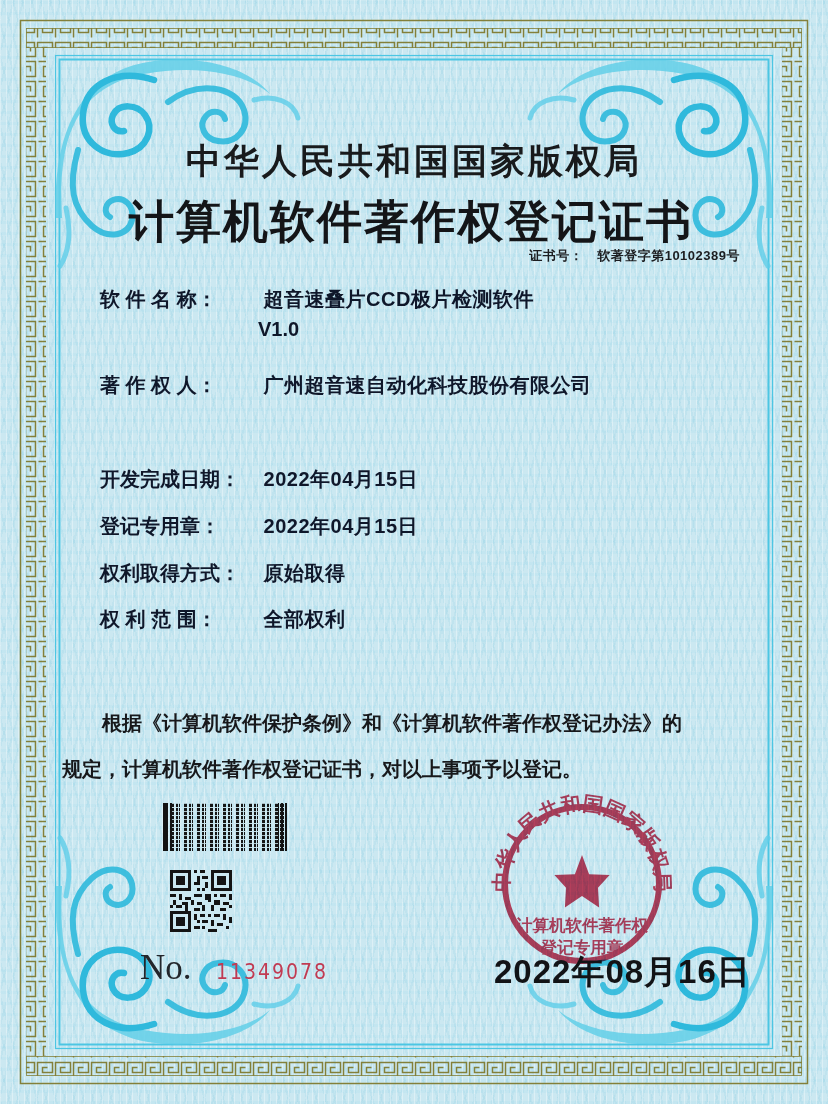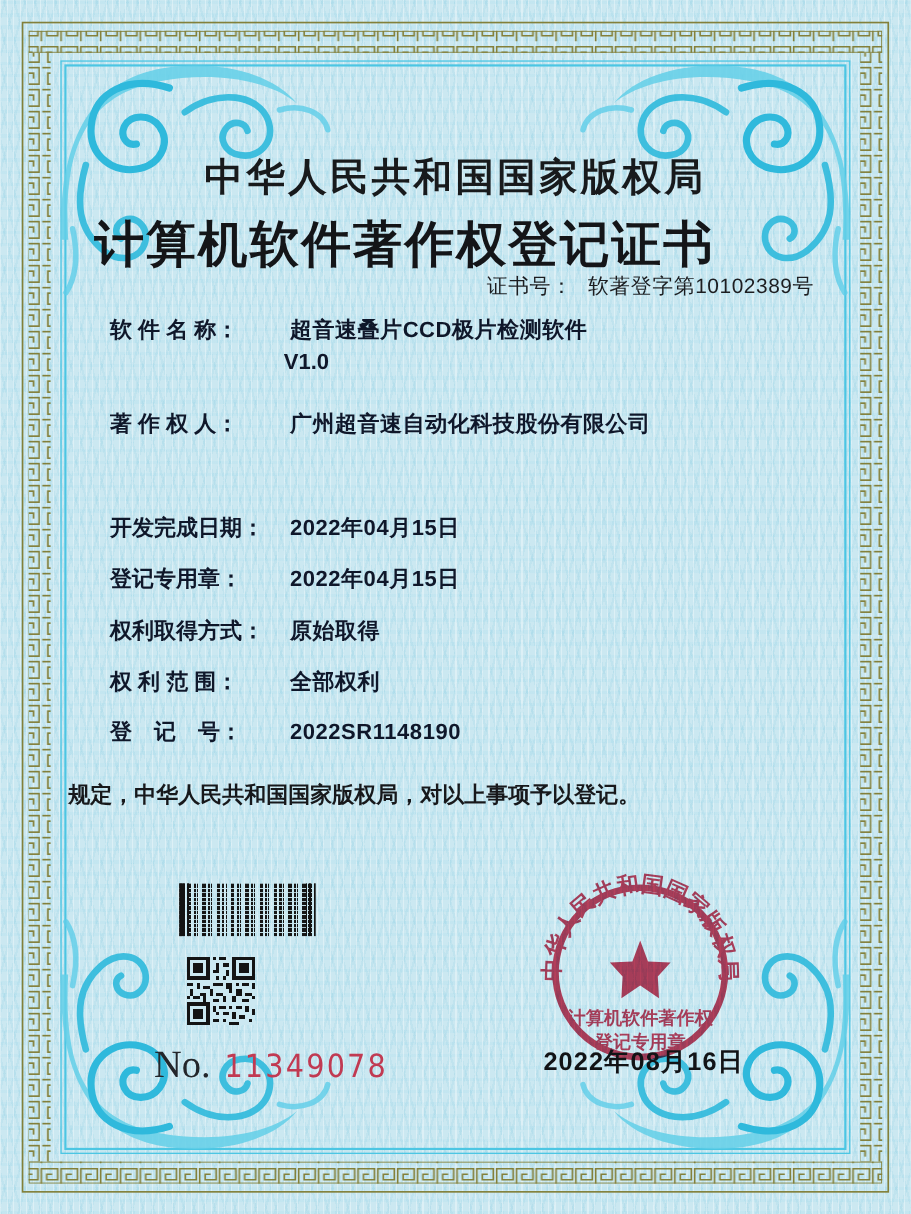--- a/index.html
+++ b/index.html
@@ -21,25 +21,25 @@
   .content{position:absolute;inset:0;}
 
   .authority-title{
     position:absolute;left:0;top:138px;width:828px;text-align:center;
     font-family:"Liberation Serif",serif;font-weight:700;
     font-size:35px;letter-spacing:3px;color:#181a1c;
   }
   .cert-title{
     position:absolute;left:0;top:192px;width:736px;text-align:center;
     font-family:"Liberation Serif",serif;font-weight:700;
-    font-size:45px;letter-spacing:2px;color:#141518;
+    font-size:45px;letter-spacing:2px;color:#141518;padding-left:43px;
   }
   .cert-no-line{
     position:absolute;top:247px;right:88px;
-    font-size:19px;font-weight:400;color:#1c1d20;letter-spacing:.5px;
+    font-size:13px;font-weight:700;color:#1c1d20;letter-spacing:.5px;
   }
   .cert-no-line .gap{display:inline-block;width:14px;}
 
   .field-row{position:absolute;left:100px;font-size:20px;font-weight:700;color:#0f172a;}
   .field-row .label{display:inline-block;width:152px;letter-spacing:0;}
   .field-row .value{display:inline-block;margin-left:6px;letter-spacing:.5px;}
   .value-line2{position:absolute;left:258px;font-size:20px;font-weight:700;color:#0f172a;}
 
   .statement{position:absolute;left:62px;top:700px;width:706px;
     font-size:20px;font-weight:600;color:#17181b;line-height:46px;}
@@ -51,27 +51,27 @@
     background-image:
       linear-gradient(90deg,#131313 0 5px,rgba(0,0,0,0) 5px 7px,#131313 7px 9px,rgba(0,0,0,0) 9px),
       linear-gradient(270deg,#131313 0 2px,rgba(0,0,0,0) 2px 4px,#131313 4px 6px,rgba(0,0,0,0) 6px 8px,#131313 8px 9px,rgba(0,0,0,0) 9px),
       repeating-linear-gradient(0deg, rgba(0,0,0,0) 0 3px, rgba(203,232,241,.95) 3px 4px, rgba(0,0,0,0) 4px 7px, rgba(203,232,241,.8) 7px 8px),
       repeating-linear-gradient(90deg,#161616 0 2px,rgba(0,0,0,0) 2px 3px,#161616 3px 4px,rgba(0,0,0,0) 4px 8px,#161616 8px 11px,rgba(0,0,0,0) 11px 13px);
   }
   .qr{position:absolute;left:170px;top:870px;}
 
   .serial-line{position:absolute;left:140px;top:948px;}
   .serial-line .no-label{font-family:"Liberation Serif",serif;font-size:35px;color:#23262b;}
-  .serial-line .no-value{font-family:"DejaVu Sans",sans-serif;font-size:29px;color:#c13a52;
-    letter-spacing:2px;font-stretch:condensed;margin-left:8px;}
+  .serial-line .no-value{font-family:"DejaVu Sans",sans-serif;font-size:21px;color:#c13a52;
+    letter-spacing:2px;font-stretch:condensed;margin-left:20px;}
 
   .seal{position:absolute;left:490px;top:792px;mix-blend-mode:multiply;opacity:.92;}
   .issue-date{
     position:absolute;left:494px;top:950px;
-    font-size:23px;font-weight:700;color:#121316;letter-spacing:1px;
+    font-size:33px;font-weight:700;color:#121316;letter-spacing:1px;
   }
 </style>
 </head>
 <body>
 
 <div class="paper-texture"></div>
 
 <svg class="border-svg" width="828" height="1104" viewBox="0 0 828 1104">
   <defs>
     <pattern id="meanderH" width="18" height="20" patternUnits="userSpaceOnUse">
@@ -140,27 +140,24 @@
   <div class="field-row" style="top:606px">
     <span class="label">权 利 范 围：</span>
     <span class="value">全部权利</span>
   </div>
 
   <div class="field-row" style="top:560px">
     <span class="label">权利取得方式：</span>
     <span class="value">原始取得</span>
   </div>
 
-  <div class="field-row" style="top:652px">
-    <span class="label">登　记　号：</span>
-    <span class="value">2022SR1148190</span>
-  </div>
 
   <div class="statement">
-    <div class="l2">规定，中华人民共和国国家版权局，对以上事项予以登记。</div>
+    <div class="l1">根据《计算机软件保护条例》和《计算机软件著作权登记办法》的</div>
+    <div class="l2">规定，计算机软件著作权登记证书，对以上事项予以登记。</div>
   </div>
 
   <div class="barcode"></div>
 
   <svg class="qr" width="62" height="62" viewBox="0 0 21 21" shape-rendering="crispEdges">
     <rect x="0" y="0" width="21" height="21" fill="#cbe8f1"></rect>
     <g fill="#141414">
       <path d="M0,0h7v7h-7z M1,1v5h5v-5z" fill-rule="evenodd"></path>
       <rect x="2" y="2" width="3" height="3"></rect>
       <path d="M14,0h7v7h-7z M15,1v5h5v-5z" fill-rule="evenodd"></path>

